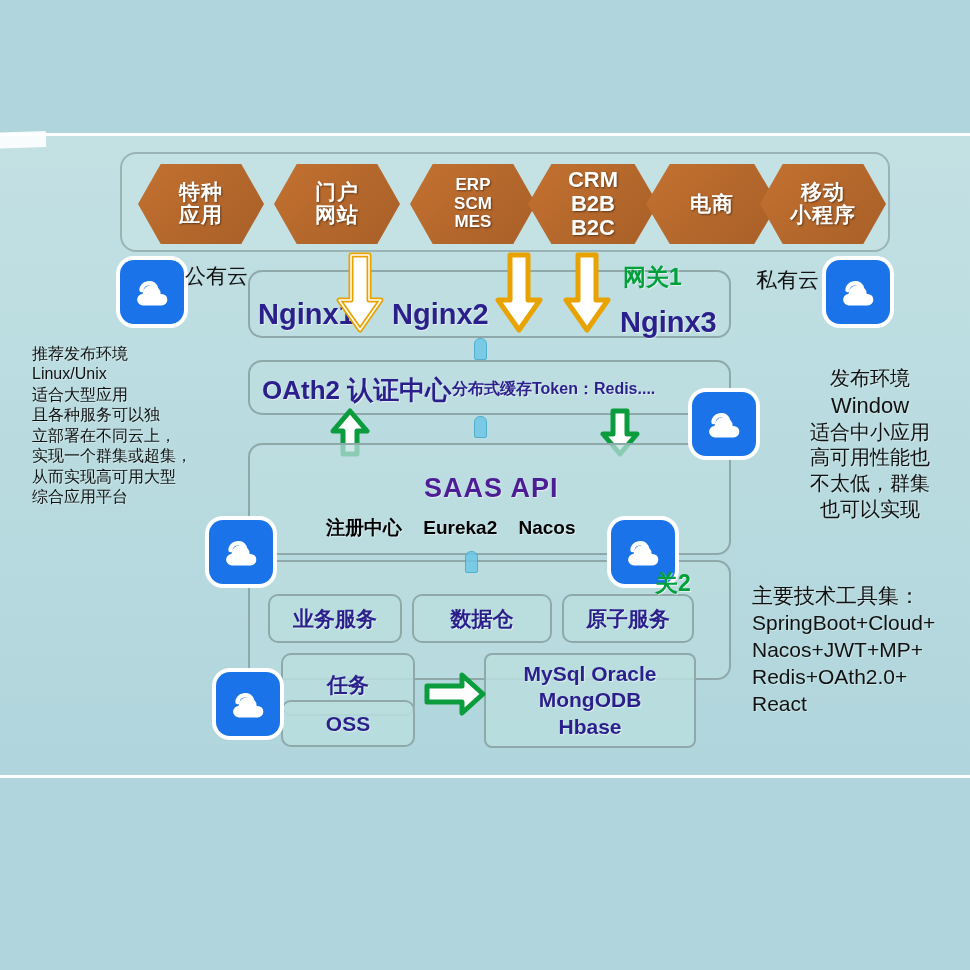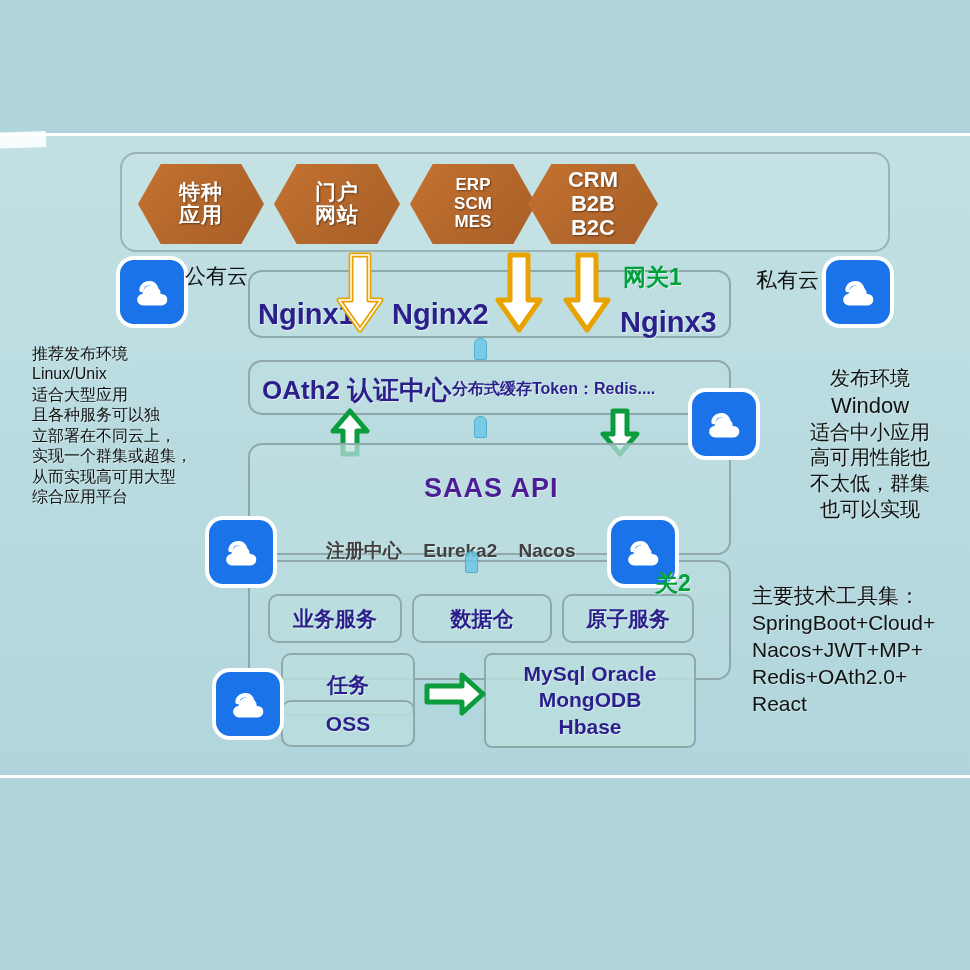--- a/index.html
+++ b/index.html
@@ -63,22 +63,22 @@
   #oauth-band { left: 248px; top: 360px; width: 483px; height: 55px; }
   #oauth-title { position:absolute; left:262px; top:373px; font-size:26px; font-weight:bold;
     color:#2b1f8c; text-shadow:1px 1px 1px rgba(255,255,255,.6);}
   #oauth-sub { position:absolute; left:452px; top:379px; font-size:16px; font-weight:bold;
     color:#2b1f8c; text-shadow:1px 1px 1px rgba(255,255,255,.6);}
 
   
   #saas-band { left: 248px; top: 443px; width: 483px; height: 112px; }
   #saas-title { position:absolute; left:424px; top:473px; font-size:27px; font-weight:bold;
     color:#4c1d95; letter-spacing:1px; text-shadow:1px 1px 1px rgba(255,255,255,.5);}
-  #saas-sub { position:absolute; left:326px; top:538px; font-size:19px; font-weight:bold;
-    color:#404040; text-shadow:1px 1px 1px rgba(255,255,255,.5);}
+  #saas-sub { position:absolute; left:326px; top:515px; font-size:19px; font-weight:bold;
+    color:#000000; text-shadow:1px 1px 1px rgba(255,255,255,.5);}
   #saas-sub span { margin-right:16px; }
 
   
   #svc-band { left: 248px; top: 560px; width: 483px; height: 120px;
      background: rgba(190,222,224,.55); }
   #gw2-label{ position:absolute; color:#00a13a; font-weight:bold; font-size:23px; left:655px; top:568px;
     text-shadow:1px 1px 1px rgba(255,255,255,.6); z-index:2;}
 
   .svc-box {
     position:absolute; border:2px solid #8fa9ab; border-radius:10px;
@@ -139,20 +139,27 @@
   </div>
   <div class="hex en3" style="left:288px; width:126px;">
     <span>ERP</span>
     <span>SCM</span>
     <span>MES</span>
   </div>
   <div class="hex en3" style="left:406px; width:130px; font-size:22px;">
     <span>CRM</span>
     <span>B2B</span>
     <span>B2C</span>
+  </div>
+  <div class="hex cn" style="left:524px; width:132px;">
+    <span>电商</span>
+  </div>
+  <div class="hex cn" style="left:638px; width:126px;">
+    <span>移动</span>
+    <span>小程序</span>
   </div>
 </div>
 
 <div class="panel" id="nginx-band"></div>
 <div class="nginx-label" style="left:258px; top:298px;">Nginx1</div>
 <div class="nginx-label" style="left:392px; top:298px;">Nginx2</div>
 <div class="nginx-label" style="left:620px; top:306px;">Nginx3</div>
 <div id="gw1-label">网关1</div>
 
 <div class="arrow" style="left:336px; top:252px;">

